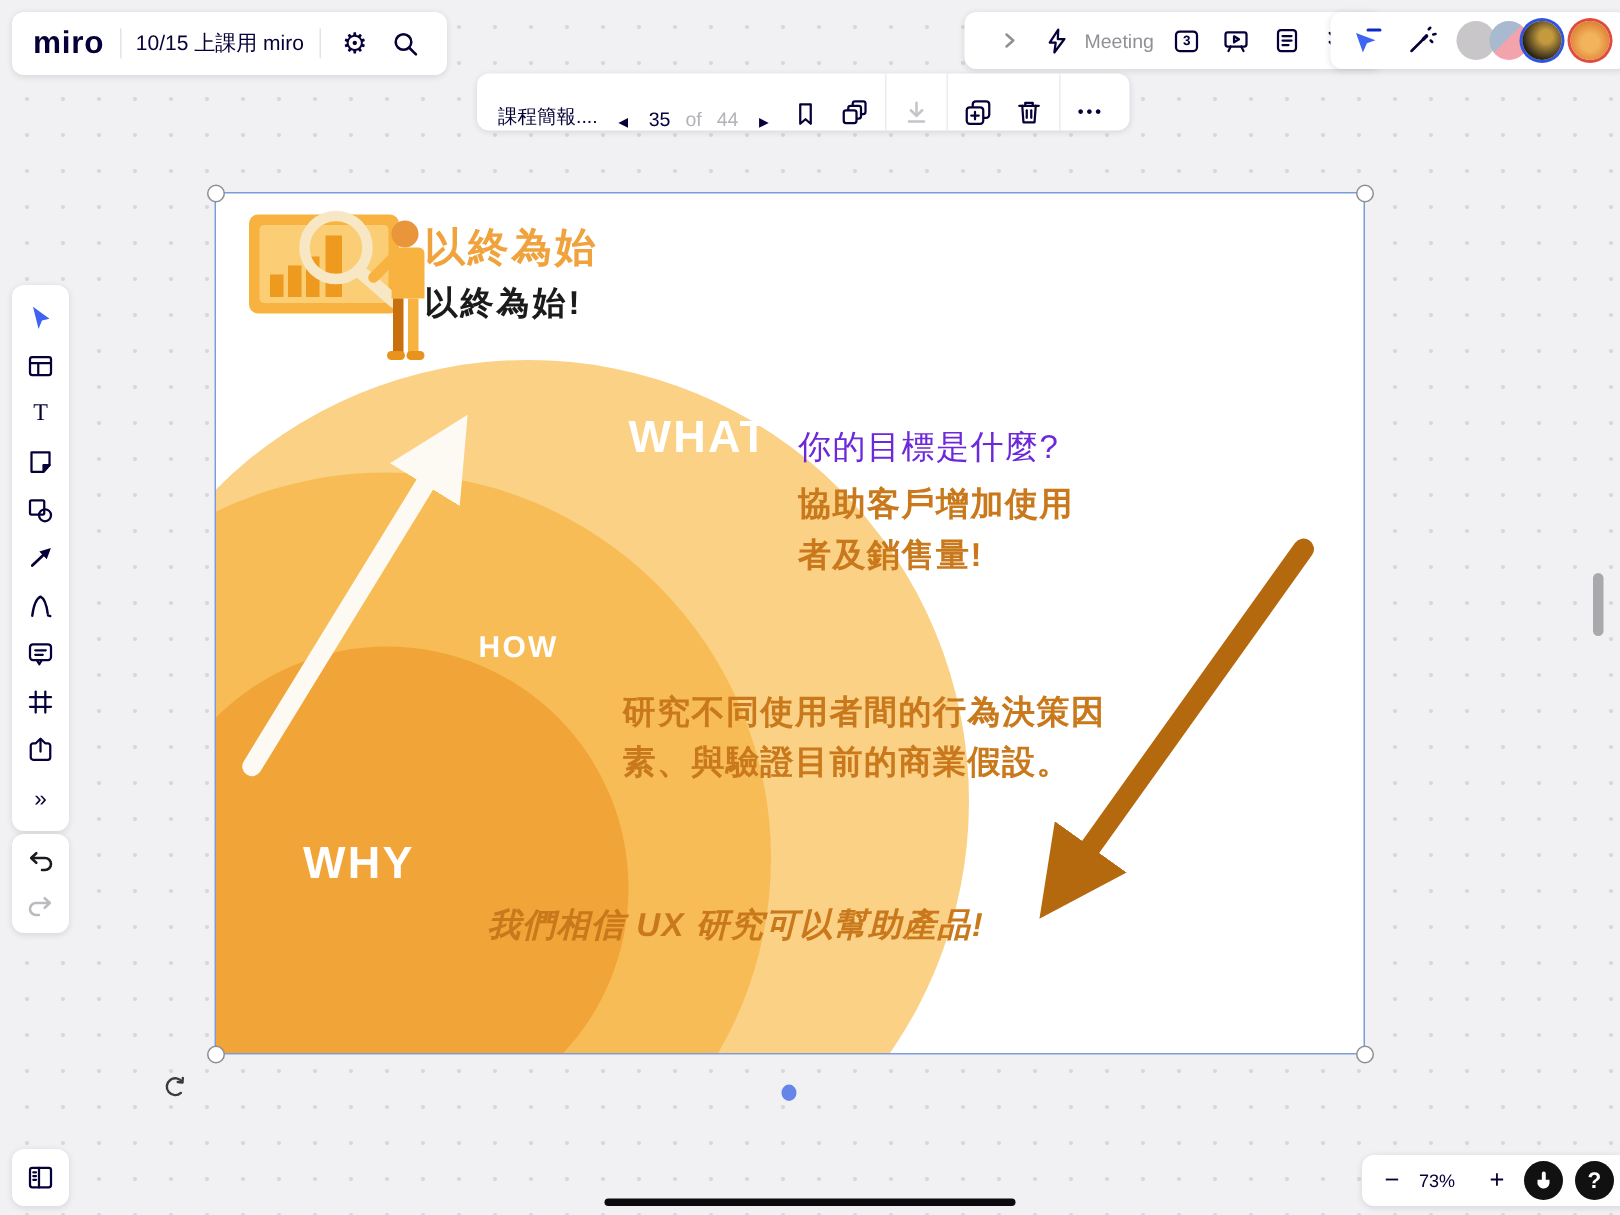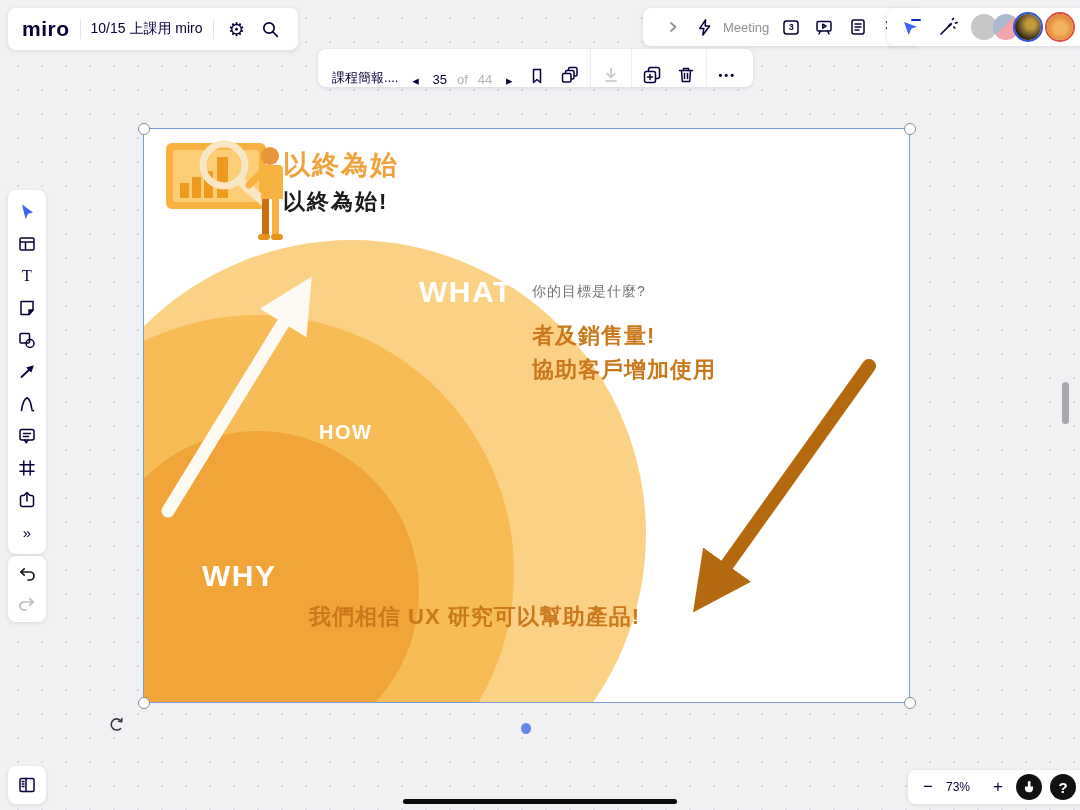--- a/index.html
+++ b/index.html
@@ -55,32 +55,32 @@
   #circ-outer{left:-86px;top:111px;width:588px;height:588px;background:var(--circle_outer);}
   #circ-middle{left:-144px;top:186px;width:514px;height:514px;background:var(--circle_middle);}
   #circ-inner{left:-47px;top:302px;width:322px;height:322px;background:var(--circle_inner);}
   #arrows{position:absolute;left:0;top:0;z-index:3;}
   #illus{position:absolute;left:18px;top:6px;z-index:4;}
   .sl-title{position:absolute;left:139px;top:18px;font-size:27px;font-weight:800;
     color:var(--accent_orange);letter-spacing:2px;z-index:5;}
   .sl-sub{position:absolute;left:139px;top:58px;font-size:22px;font-weight:600;
     color:#1B1B1B;letter-spacing:2px;z-index:5;}
   .sec-h{position:absolute;color:#FFFFFF;font-weight:800;letter-spacing:1.5px;z-index:5;}
-  .sec-q{position:absolute;color:#737373;font-size:14px;font-weight:500;letter-spacing:1px;z-index:5;}
+  .sec-q{position:absolute;color:#6d28d9;font-size:22px;font-weight:500;letter-spacing:1px;z-index:5;}
   .sec-a{position:absolute;color:var(--deep_orange_text);font-size:22px;font-weight:700;
     letter-spacing:1px;line-height:34px;z-index:5;}
   #what-h{left:263px;top:146px;font-size:30px;margin-left:12px;}
   #what-q{left:388px;top:154px;}
   #what-a{left:388px;top:190px;}
   #how-h{left:175px;top:292px;font-size:20px;}
   #how-q{left:269px;top:297px;}
   #how-a{left:271px;top:329px;line-height:33px;}
   #why-h{left:58px;top:430px;font-size:30px;}
   #why-q{left:156px;top:436px;}
-  #why-a{left:165px;top:471px;}
+  #why-a{left:181px;top:471px;font-style:italic;}
   
   .handle{position:absolute;width:10px;height:10px;border-radius:50%;background:#fff;
     border:1.5px solid #8E8E93;z-index:20;}
   #rotate-handle{position:absolute;left:107px;top:716px;z-index:20;cursor:pointer;}
   #page-dot{position:absolute;left:521px;top:723px;width:10px;height:11px;border-radius:50%;
     background:#6586E8;z-index:20;cursor:pointer;}
   
   #framesbtn{left:8px;top:766px;width:38px;height:38px;justify-content:center;}
   #zoombar{left:908px;top:770px;height:34px;padding:0 10px;gap:8px;}
   .zoom-sign{font-size:17px;color:var(--miro_dark);width:20px;text-align:center;}
@@ -133,25 +133,29 @@
     <rect x="96" y="99" width="12" height="6" rx="3" fill="#E8941C"></rect>
     <rect x="109" y="99" width="12" height="6" rx="3" fill="#E8941C"></rect>
   </svg>
 
   <div class="sl-title">以終為始</div>
   <div class="sl-sub">以終為始!</div>
 
   <div class="sec-h" id="what-h">WHAT</div>
   <div class="sec-q" id="what-q">你的目標是什麼?</div>
   <div class="sec-a" id="what-a">
+    <div>協助客戶增加使用</div>
     <div>者及銷售量!</div>
-    <div>協助客戶增加使用</div>
   </div>
 
   <div class="sec-h" id="how-h">HOW</div>
+  <div class="sec-a" id="how-a">
+    <div>研究不同使用者間的行為決策因</div>
+    <div>素、與驗證目前的商業假設。</div>
+  </div>
 
   <div class="sec-h" id="why-h">WHY</div>
   <div class="sec-a" id="why-a">
     <div>我們相信 UX 研究可以幫助產品!</div>
   </div>
 </div>
 
 <div class="handle" style="left:138px;top:123px;"></div>
 <div class="handle" style="left:904px;top:123px;"></div>
 <div class="handle" style="left:138px;top:697px;"></div>

